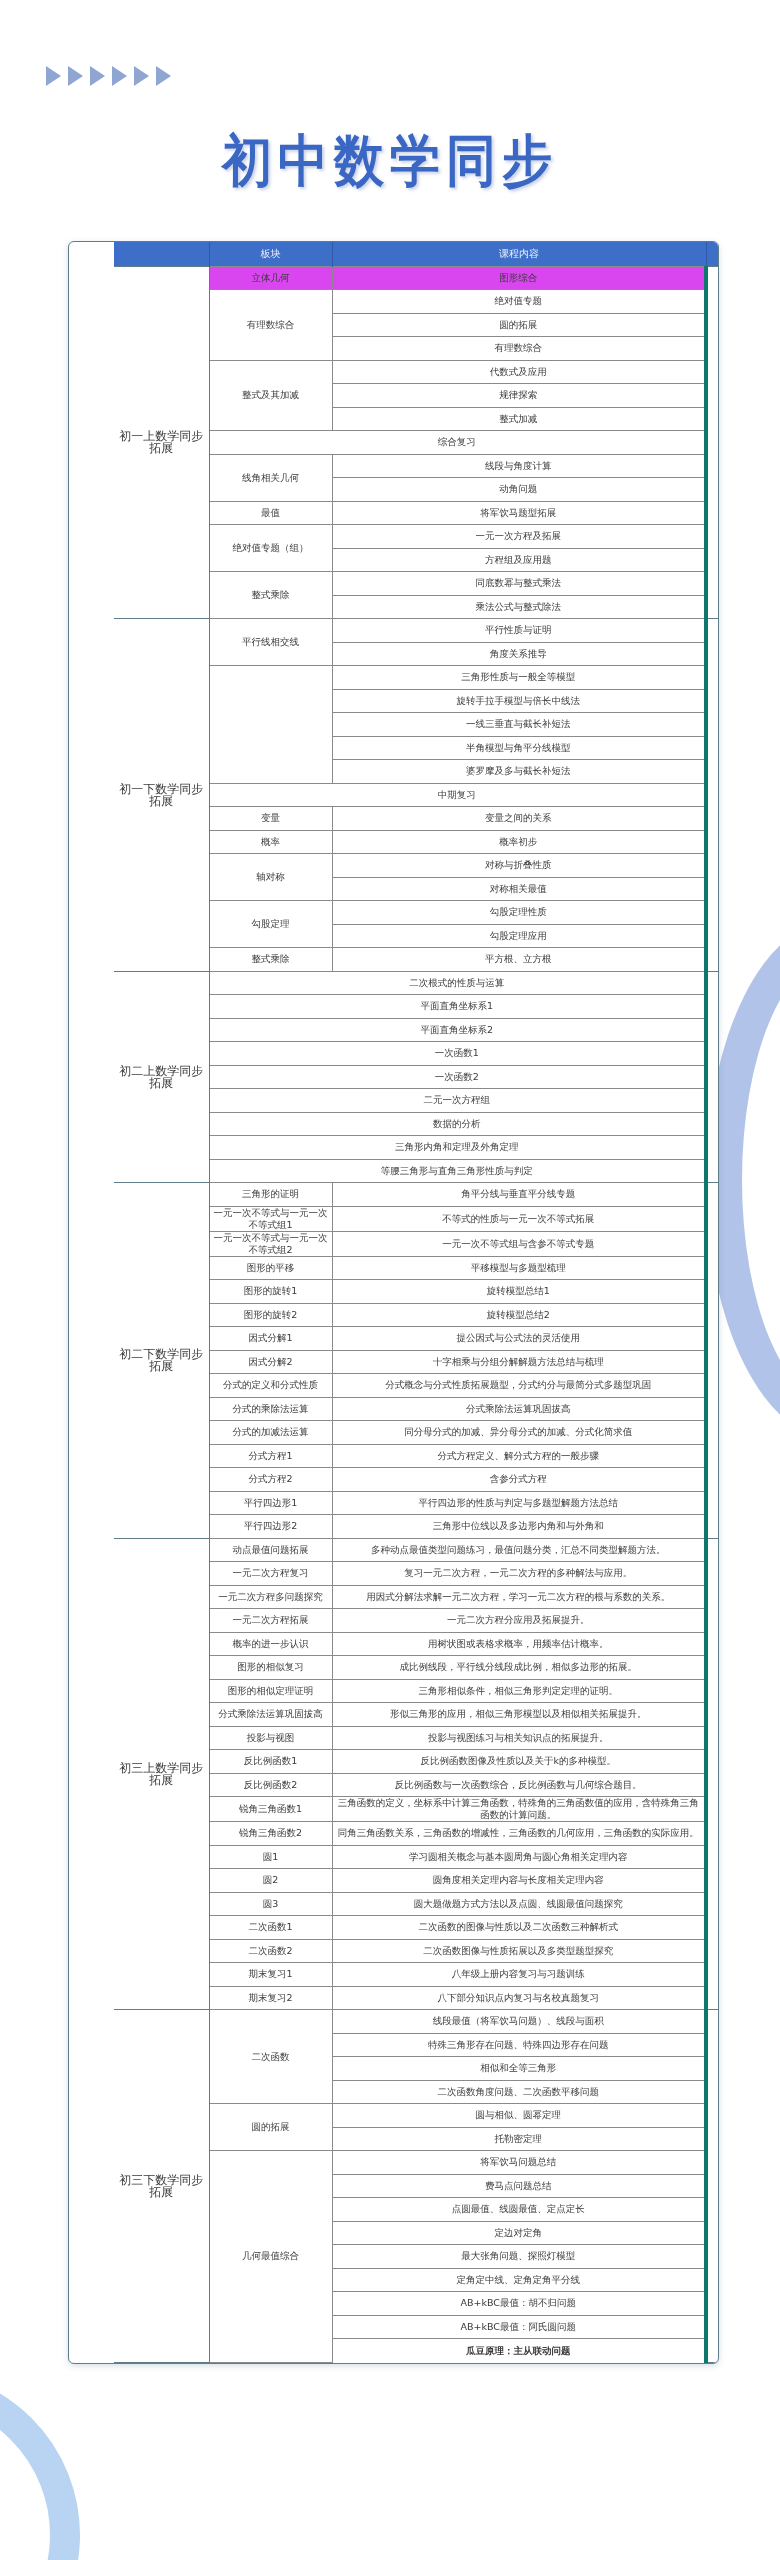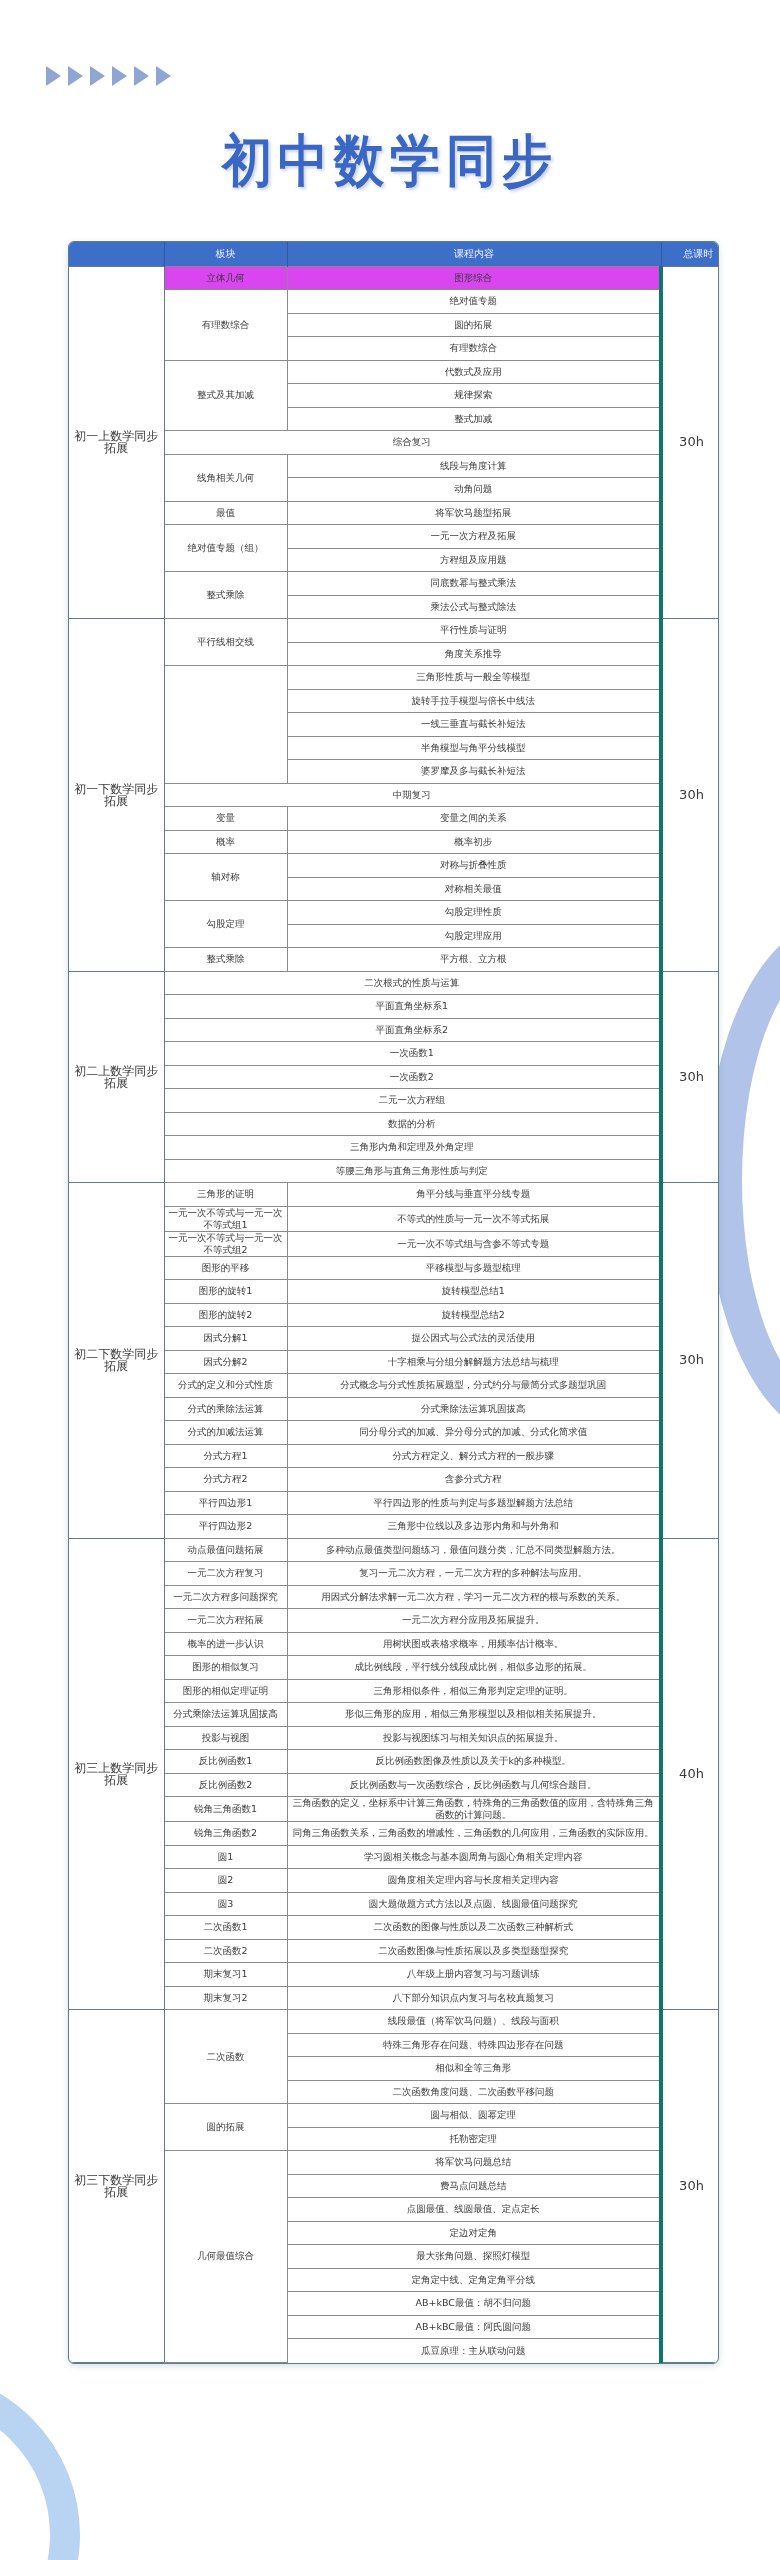--- a/index.html
+++ b/index.html
@@ -14,31 +14,31 @@
            color: #3a66c4; text-shadow: 2px 2px 3px rgba(40,70,150,0.25); transform: scaleY(1.12); }
 
   .deco-arc-right { position: absolute; left: 706px; top: 920px; width: 260px; height: 520px;
                     border: 36px solid #a8bde6; border-radius: 50%; opacity: .9; }
   .deco-arc-left { position: absolute; left: -250px; top: 2370px; width: 330px; height: 330px;
                    border: 30px solid #b9d3f2; border-radius: 50%; }
 
   .table-wrap { position: absolute; left: 68px; top: 241px; width: 651px;
                 border: 1.5px solid #5e7d89; border-radius: 6px; background: #fff; overflow: hidden;
                 box-shadow: 0 2px 6px rgba(90,130,150,.25); }
-  table { border-collapse: collapse; width: 100%; table-layout: fixed; font-size: 9.5px; }
+  table { border-collapse: collapse; width: 100%; table-layout: fixed; font-size: 9.5px; margin-left: 45px; }
   col.c1 { width: 95px; } col.c2 { width: 123px; } col.c3 { width: 374px; } col.c4 { width: 59px; }
   thead th { background: #3e6fc8; color: #e9efff; font-weight: normal; height: 24px; font-size: 10px;
              border-right: 1px solid #2f58a6; }
   thead th:last-child { border-right: none; padding-left: 15px; }
   td { border: 1px solid #8a8a8a; text-align: center; vertical-align: middle; height: 23.5px;
        line-height: 12px; padding: 0 4px; color: #3a3a3a; }
   td.grade { border-left: none; border-top: 1.5px solid #5e7d89; border-bottom: 1.5px solid #5e7d89; border-right: 1px solid #5e7d89; font-size: 12px; }
   td.hours { border-right: none; border-top: 1.5px solid #5e7d89; border-bottom: 1.5px solid #5e7d89; border-left: 4px solid #0f766e; font-size: 13px; }
   tr.tint td.mod, tr.tint td.content { background: #d946ef; }
-  tbody tr:last-child td { border-bottom: none; }
+  tbody tr:last-child td { border-bottom: none; font-weight: bold; }
 </style>
 </head>
 <body>
 
 <div class="deco-arc-right"></div>
 <div class="deco-arc-left"></div>
 
 <div class="arrows">
   <span class="arrow"></span>
   <span class="arrow"></span>

